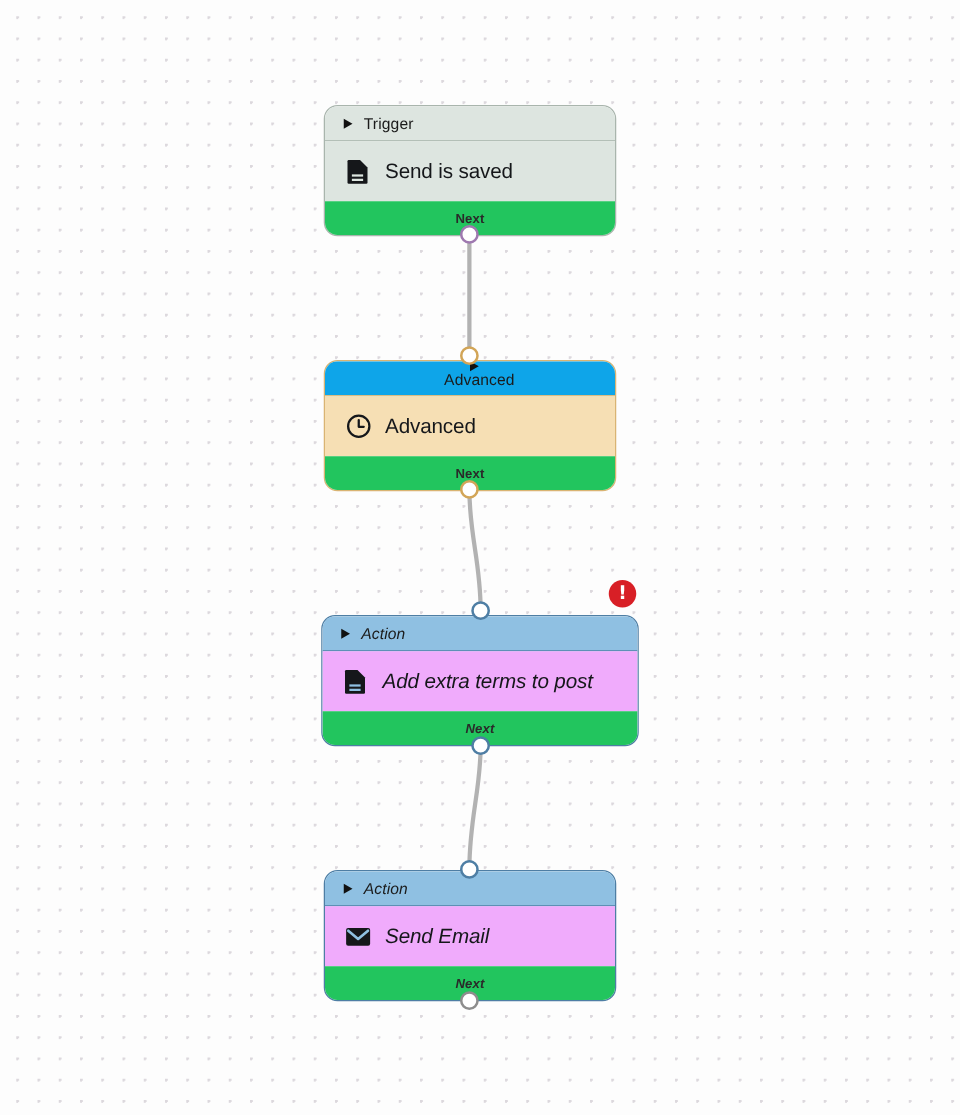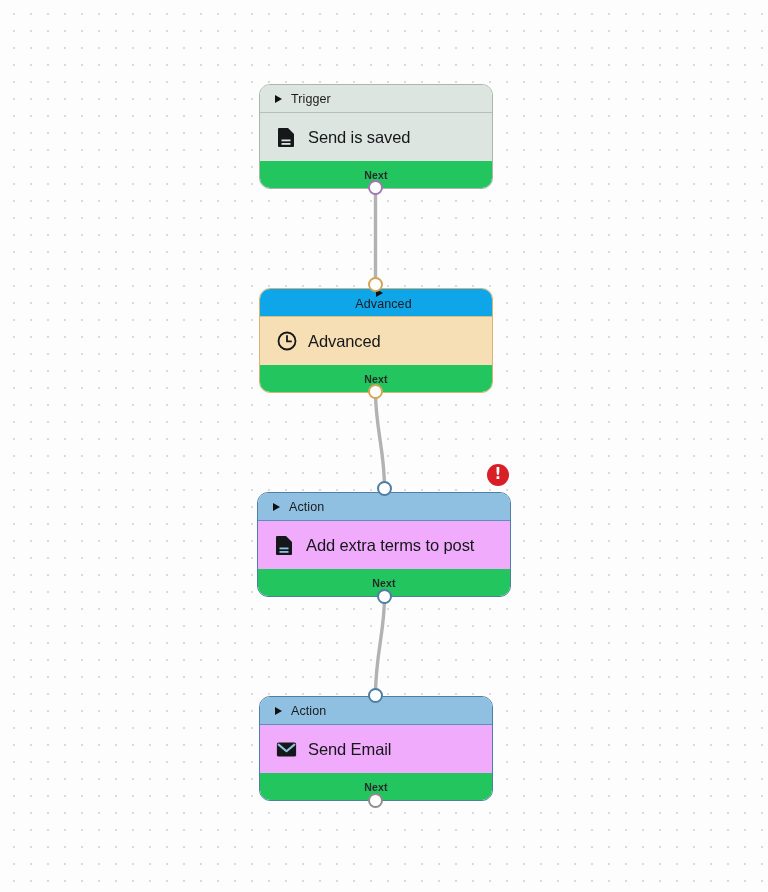--- a/index.html
+++ b/index.html
@@ -39,21 +39,21 @@
   
   .node {
     position: absolute;
     border-radius: 11px;
     box-sizing: border-box;
     overflow: hidden;
     background: #ffffff;
   }
   .node.n-trigger { border: 1.3px solid #a9b5ad; }
   .node.n-advanced { border: 1.3px solid #d9b473; }
-  .node.n-action  { border: 1.3px solid #4e7ea4; }
+  .node.n-action  { border: 1.3px solid #4e7ea4; font-style: italic; }
 
   .node-header {
     height: 28px;
     display: flex;
     align-items: center;
     padding-left: 15px;
     box-sizing: border-box;
     font-size: 12.5px;
     color: #1b1b1b;
     letter-spacing: .1px;

